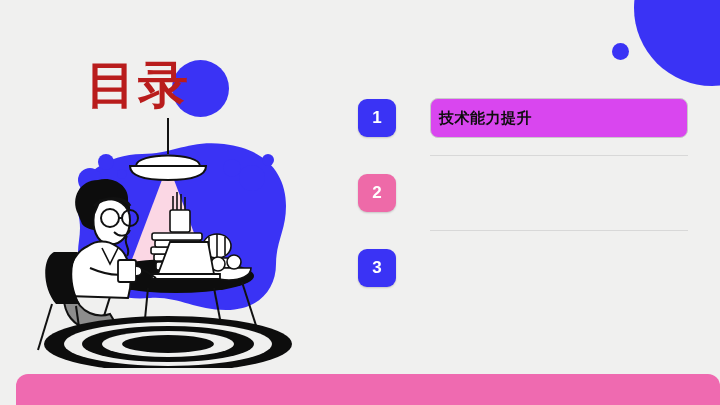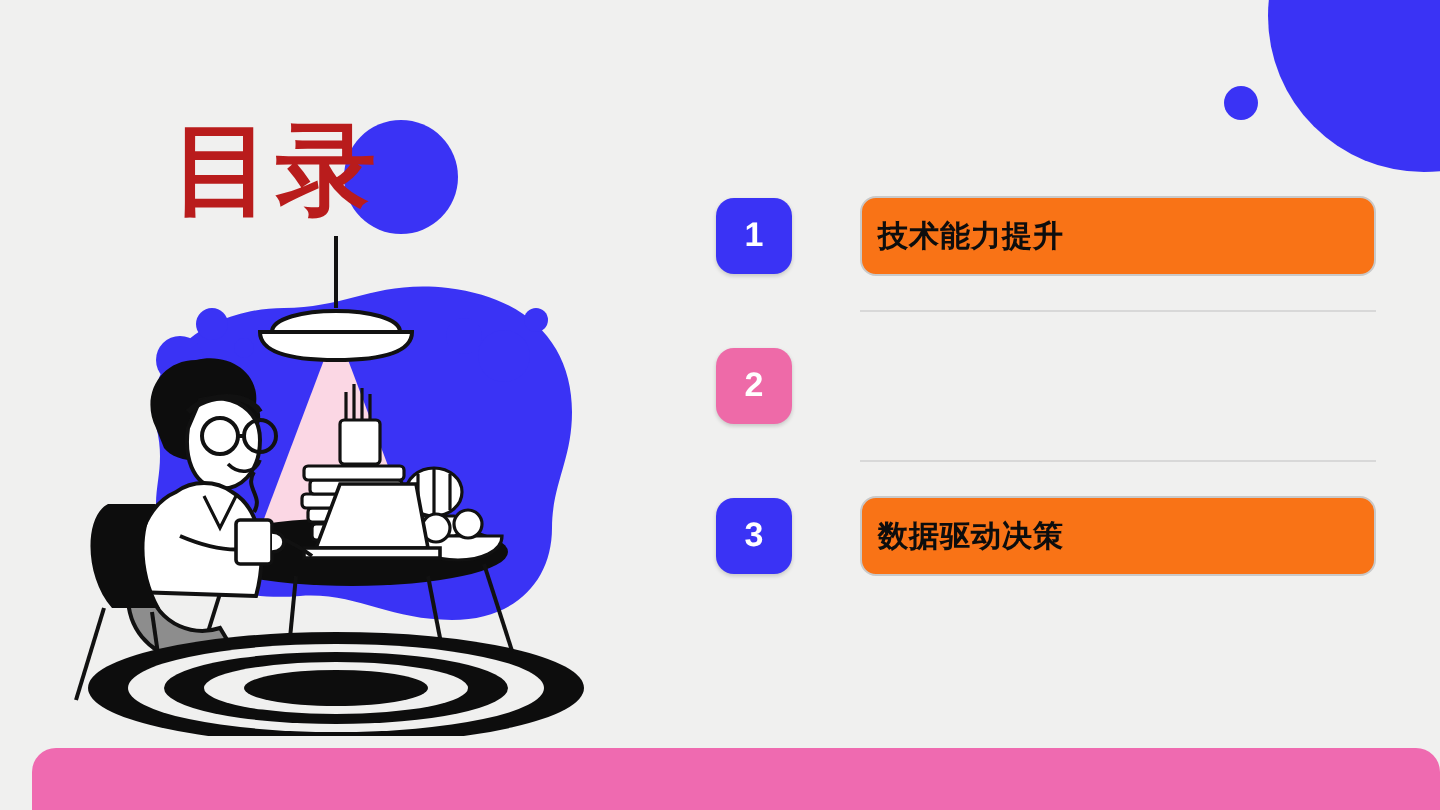--- a/index.html
+++ b/index.html
@@ -88,21 +88,21 @@
   }
   .badge.blue { background:#3a33f5; }
   .badge.pink { background:#ee6aa8; }
 
   .item-box {
     margin-left:34px;
     flex:1 1 auto;
     height:40px;
     border:1px solid #c9c9c9;
     border-radius:8px;
-    background:#f97316;
+    background:#d946ef;
     display:flex;
     align-items:center;
     padding-left:8px;
   }
   .item-label {
     font-size:15px;
     font-weight:bold;
     color:#0d0d0d;
     letter-spacing:.5px;
     white-space:nowrap;
@@ -282,22 +282,19 @@
     <div class="agenda-row">
       <div class="badge pink">2</div>
     </div>
 
     <div class="gap-row">
       <div class="divider"></div>
     </div>
 
     <div class="agenda-row">
       <div class="badge blue">3</div>
-      <div class="item-box">
-        <span class="item-label">数据驱动决策</span>
-      </div>
     </div>
 
   </div>
 
   <div class="bottom-bar"></div>
 
 </div>
 
 </body></html>

